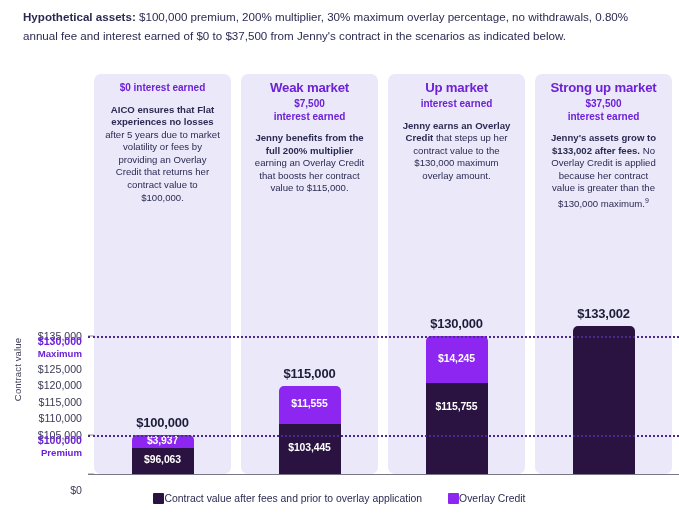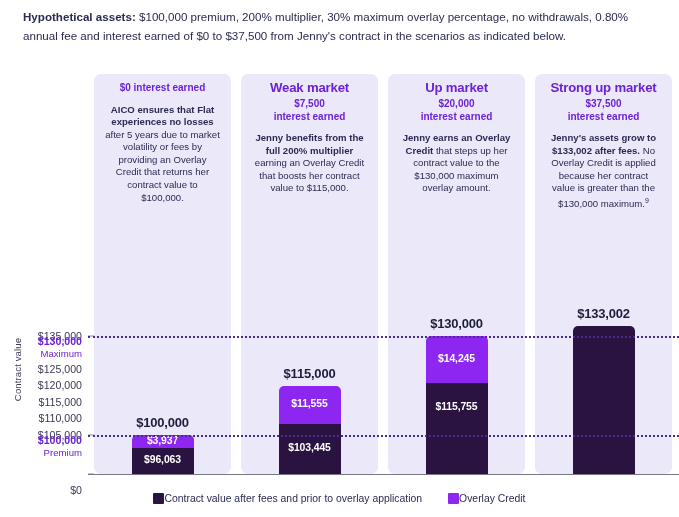--- a/index.html
+++ b/index.html
@@ -66,21 +66,21 @@
     color: #3b3b55;
     white-space: nowrap;
     transform: translateY(-50%);
   }
   .tick.accent {
     color: #6d22d6;
     font-weight: bold;
   }
   .tick .sub {
     display: block;
-    font-weight: normal;
+    font-weight: bold;
     font-size: 9.6px;
     color: #6d22d6;
     margin-top: 1px;
   }
   .tick-mark {
     position: absolute;
     width: 6px;
     height: 0;
     border-top: 1px solid #8c8ca0;
     left: 88px;
@@ -264,21 +264,20 @@
             <div>$7,500</div>
             <div>interest earned</div>
           </div>
           <div class="col-desc"><b>Jenny benefits from the full 200% multiplier</b> earning an Overlay Credit that boosts her contract value to $115,000.</div>
         </div>
       </div>
       <div class="col c2">
         <div class="col-head">
           <div class="col-title">Up market</div>
           <div class="col-interest">
-            <div>$20,000</div>
             <div>interest earned</div>
           </div>
           <div class="col-desc"><b>Jenny earns an Overlay Credit</b> that steps up her contract value to the $130,000 maximum overlay amount.</div>
         </div>
       </div>
       <div class="col c3">
         <div class="col-head">
           <div class="col-title">Strong up market</div>
           <div class="col-interest">
             <div>$37,500</div>

